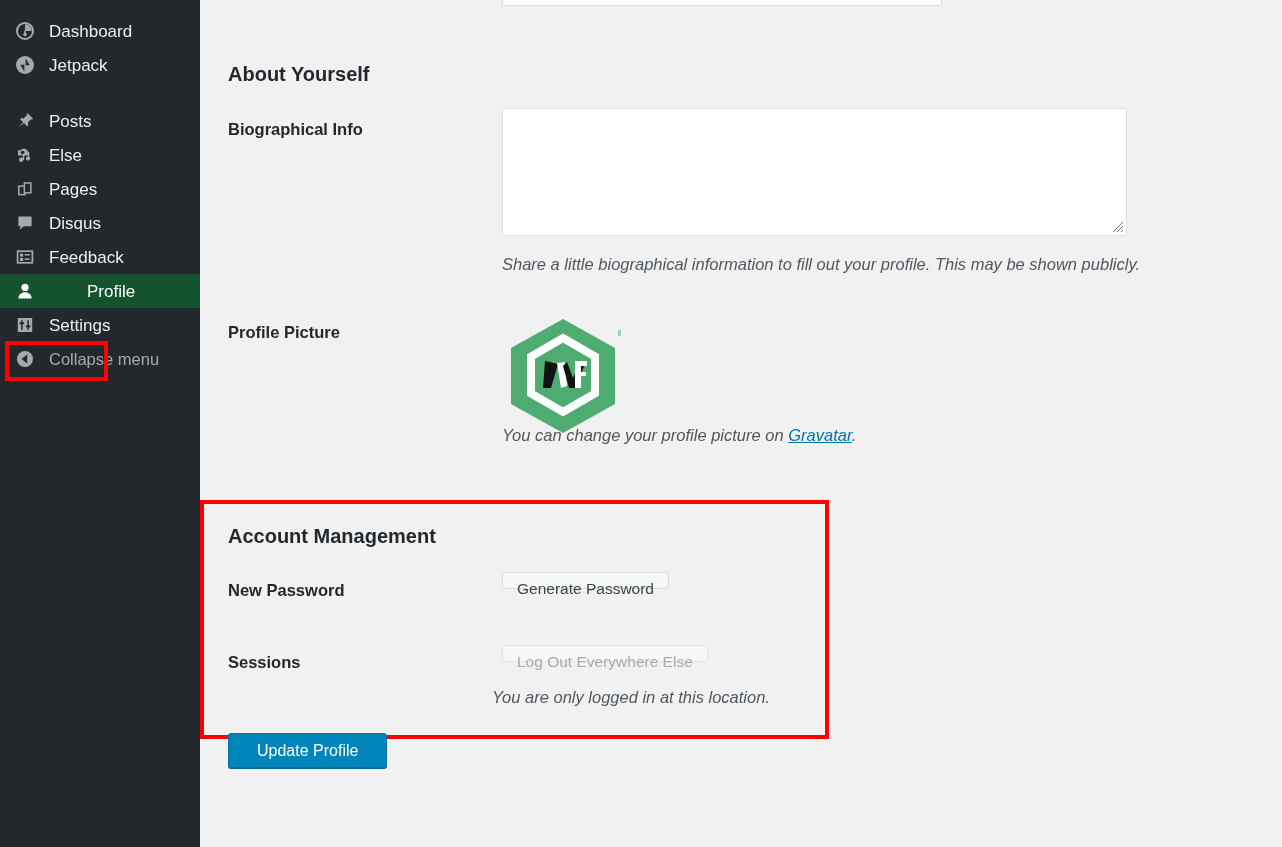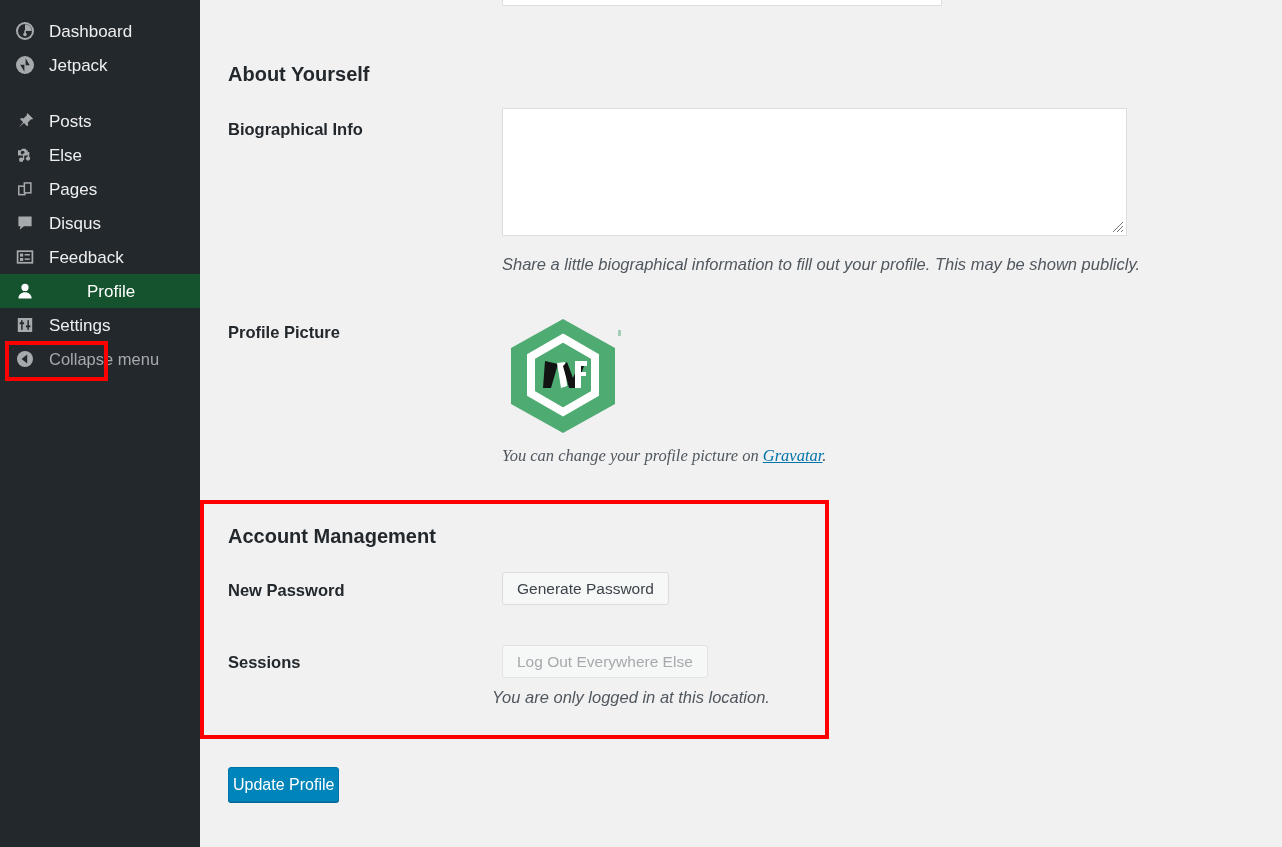--- a/index.html
+++ b/index.html
@@ -135,36 +135,36 @@
   
   .btn-secondary {
     position: absolute;
     background: #f6f7f7;
     border: 1px solid #dcdcde;
     border-radius: 3px;
     color: #3c434a;
     font-size: 15.5px;
     font-family: "Liberation Sans", sans-serif;
     padding: 0 14px;
-    height: 33px;
+    height: 17px;
     line-height: 31px;
     cursor: pointer;
     white-space: nowrap;
   }
   .btn-secondary.disabled {
     color: #a7aaad;
     background: #f6f7f7;
     border-color: #e3e3e4;
     cursor: default;
   }
   #btn-update {
     position: absolute;
-    left: 28px; top: 767px;
+    left: 28px; top: 733px;
     height: 35px;
-    padding: 0 4px;
+    padding: 0 28px;
     background: #0085ba;
     border: 1px solid #0073aa;
     border-radius: 3px;
     color: #ffffff;
     font-size: 16px;
     font-family: "Liberation Sans", sans-serif;
     line-height: 33px;
     cursor: pointer;
     box-shadow: 0 1px 0 #006799;
   }
@@ -330,21 +330,21 @@
     <svg id="avatar" viewBox="0 0 120 120">
       <polygon points="60,3 112,32 112,88 60,117 8,88 8,32" fill="#4eab71"></polygon>
       <polygon points="60,22 92,40.5 92,77.5 60,96 28,77.5 28,40.5" fill="none" stroke="#ffffff" stroke-width="8"></polygon>
       <path d="M42 45 L40 72 L48 72 L55 48 Z" fill="#121212"></path>
       <path d="M54 47 L58 72 L64 70 L62 46 Z" fill="#ffffff"></path>
       <path d="M64 46 L70 62 L76 48 L81 50 L73 72 L66 72 L60 50 Z" fill="#121212"></path>
       <path d="M72 45 L84 45 L84 50 L78 50 L78 56 L83 56 L83 60 L78 60 L78 72 L72 72 Z" fill="#ffffff"></path>
     </svg>
     <div id="avatar-dot"></div>
 
-    <div class="desc" style="left:302px; top:446px;font-family:Liberation Serif, serif;">
+    <div class="desc" style="left:302px; top:426px;">
       <span>You can change your profile picture on </span><a href="#">Gravatar</a><span>.</span>
     </div>
 
     <h2 class="section-title" style="left:28px; top:508px;">Account Management</h2>
 
     <div class="row-label" style="left:28px; top:581px;">New Password</div>
 
     <button class="btn-secondary" style="left:302px; top:572px;">Generate Password</button>
 
     <div class="row-label" style="left:28px; top:653px;">Sessions</div>

